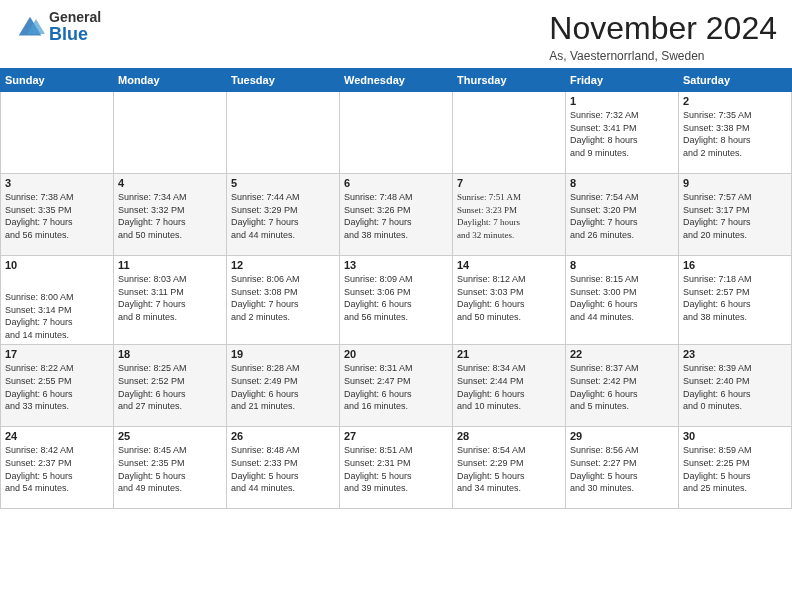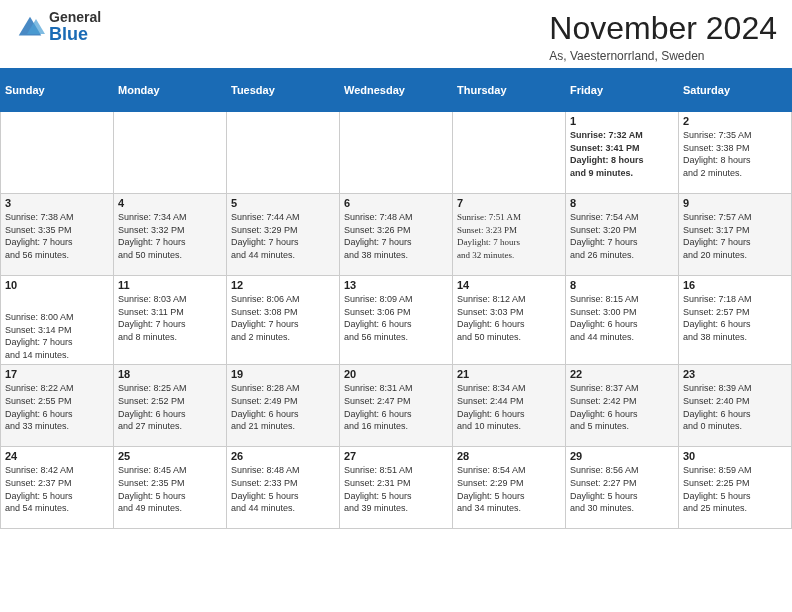--- a/index.html
+++ b/index.html
@@ -17,21 +17,21 @@
     .month-title { font-size: 32px; font-weight: 300; color: #222; }
     .location { font-size: 12px; color: #444; margin-top: 2px; }
     
     .calendar { width: 100%; border-collapse: collapse; table-layout: fixed; }
     
     .calendar thead th {
       background: #1a6bb5;
       color: white;
       font-size: 11px;
       font-weight: bold;
-      padding: 15px 4px;
+      padding: 5px 4px;
       text-align: left;
       border: 1px solid #1a6bb5;
     }
     
     .calendar tbody td {
       border: 1px solid #ccc;
       vertical-align: top;
       padding: 3px 4px;
       font-size: 9px;
       color: #333;
@@ -94,21 +94,21 @@
     </thead>
     <tbody id="calendar-body">
     <tr>
           <td class="empty-cell"></td>
           <td class="empty-cell"></td>
           <td class="empty-cell"></td>
           <td class="empty-cell"></td>
           <td class="empty-cell"></td>
           <td>
             <span class="day-number">1</span>
-            <div class="day-info" style="white-space: pre-line; font-weight: bold;">Sunrise: 7:32 AM
+            <div class="day-info" style="white-space: pre-line;">Sunrise: 7:32 AM
 Sunset: 3:41 PM
 Daylight: 8 hours
 and 9 minutes.</div>
           </td>
           <td>
             <span class="day-number">2</span>
             <div class="day-info" style="white-space: pre-line;">Sunrise: 7:35 AM
 Sunset: 3:38 PM
 Daylight: 8 hours
 and 2 minutes.</div>

